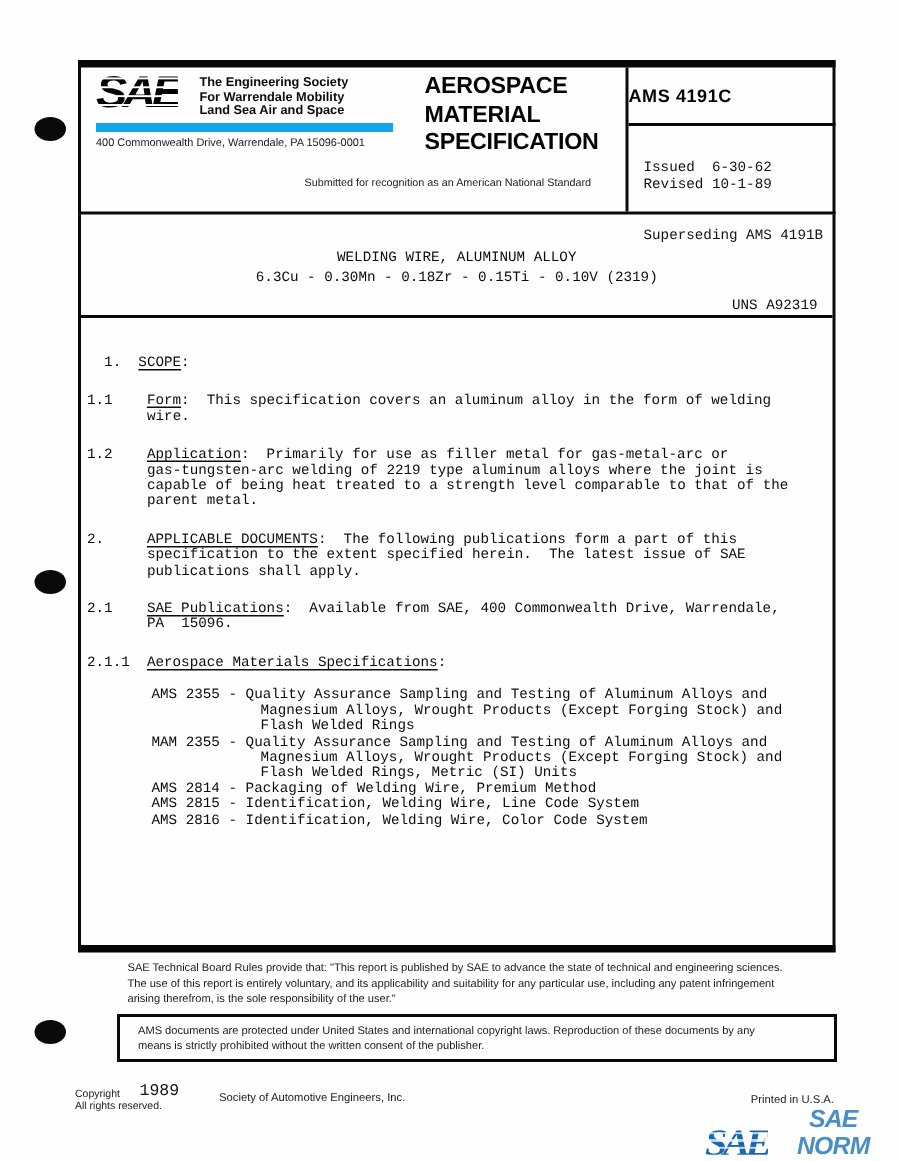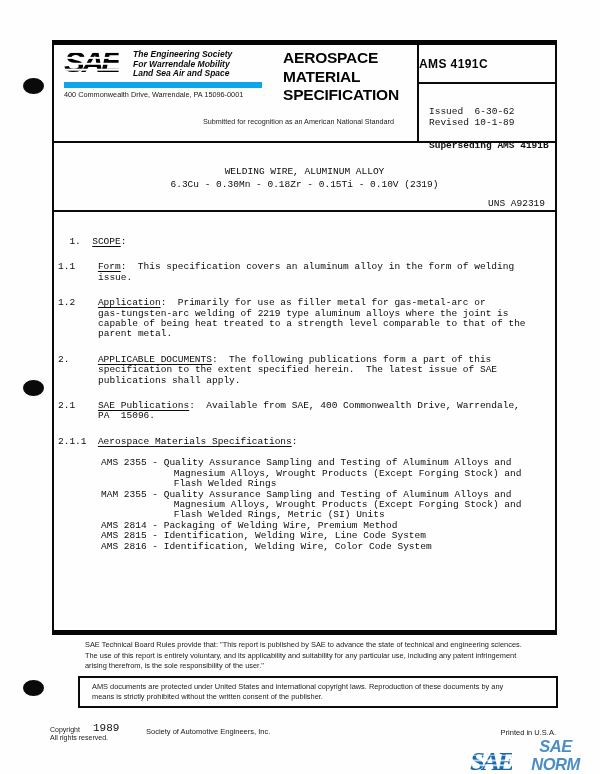--- a/index.html
+++ b/index.html
@@ -11,35 +11,35 @@
   .header-box{position:absolute;left:52px;top:40px;width:505px;height:103px;
               border:2px solid #0a0a0a;border-top:5px solid #050505;box-sizing:border-box;}
   .sae-logo{position:absolute;left:10px;top:2px;font-family:"Liberation Sans",sans-serif;
             font-style:italic;font-weight:900;font-size:40px;letter-spacing:-4px;
             transform:scale(.78,.74);transform-origin:left top;color:#000;line-height:1;}
   @supports (-webkit-background-clip: text){
     .sae-logo{background:repeating-linear-gradient(#000 0 6px,#fff 6px 8px);
               -webkit-background-clip:text;color:transparent;}
   }
   .tagline{position:absolute;left:79px;top:5px;font-family:"Liberation Sans",sans-serif;
-           font-weight:bold;font-style:italic;font-size:8.5px;line-height:9.6px;color:#0a0a0a;}
+           font-weight:bold;font-size:8.5px;line-height:9.6px;color:#0a0a0a;}
   .addr{position:absolute;left:10px;top:37px;width:198px;border-top:6px solid #0ea5e9;
         font-family:"Liberation Sans",sans-serif;font-size:7.3px;padding-top:2px;color:#1a1a1a;}
   .doc-type{position:absolute;left:229px;top:4px;font-family:"Liberation Sans",sans-serif;
             font-weight:bold;font-size:15.5px;line-height:18.5px;letter-spacing:-.2px;color:#050505;}
   .submitted{position:absolute;left:149px;top:72px;font-family:"Liberation Sans",sans-serif;
              font-size:7.2px;color:#222;}
   .hdr-divider{position:absolute;left:363px;top:0;width:0;height:96px;border-left:2px solid #0a0a0a;}
   .hdr-right{position:absolute;left:365px;top:0;width:138px;height:96px;}
   .doc-number{margin-top:12px;text-align:left;font-family:"Liberation Sans",sans-serif;
               font-weight:bold;font-size:12px;letter-spacing:.4px;color:#050505;}
   .hdr-right-rule{margin-top:11px;border-top:2px solid #0a0a0a;}
   .hdr-line{white-space:pre;font-size:9.5px;line-height:11px;padding-left:10px;color:#111;}
   .issued{margin-top:22px;}
-  .superseding{margin-top:12px;font-weight:bold;}
+  .superseding{margin-top:23px;}
   
   .main-box{position:absolute;left:52px;top:143px;width:505px;height:492px;box-sizing:border-box;
             border-left:2px solid #0a0a0a;border-right:2px solid #0a0a0a;border-bottom:5px solid #050505;}
   .title-area{position:relative;height:67px;border-bottom:2px solid #0a0a0a;}
   .title-line{text-align:center;font-size:9.5px;line-height:13px;white-space:pre;color:#0c0c0c;}
   .title-line1{padding-top:22px;}
   .uns{position:absolute;right:10px;bottom:1px;font-size:9.5px;color:#0c0c0c;}
   .body-area{padding:25px 0 0 4px;font-size:9.5px;line-height:10.4px;color:#0c0c0c;}
   .sec{margin-top:15px;}
   .sec:first-child{margin-top:0;}
@@ -109,21 +109,21 @@
       <div class="title-line title-line1">WELDING WIRE, ALUMINUM ALLOY</div>
       <div class="title-line">6.3Cu - 0.30Mn - 0.18Zr - 0.15Ti - 0.10V (2319)</div>
       <div class="uns">UNS A92319</div>
     </div>
     <div class="body-area">
         <div class="sec">
           <div class="sec-line"><span>  1.  </span><span class="u">SCOPE</span><span>:</span></div>
         </div>
         <div class="sec">
           <div class="sec-line"><span>1.1    </span><span class="u">Form</span><span>:  This specification covers an aluminum alloy in the form of welding</span></div>
-          <div class="sec-line cont">issue.</div>
+          <div class="sec-line cont">wire.</div>
         </div>
         <div class="sec">
           <div class="sec-line"><span>1.2    </span><span class="u">Application</span><span>:  Primarily for use as filler metal for gas-metal-arc or</span></div>
           <div class="sec-line cont">gas-tungsten-arc welding of 2219 type aluminum alloys where the joint is</div>
           <div class="sec-line cont">capable of being heat treated to a strength level comparable to that of the</div>
           <div class="sec-line cont">parent metal.</div>
         </div>
         <div class="sec">
           <div class="sec-line"><span>2.     </span><span class="u">APPLICABLE DOCUMENTS</span><span>:  The following publications form a part of this</span></div>
           <div class="sec-line cont">specification to the extent specified herein.  The latest issue of SAE</div>

